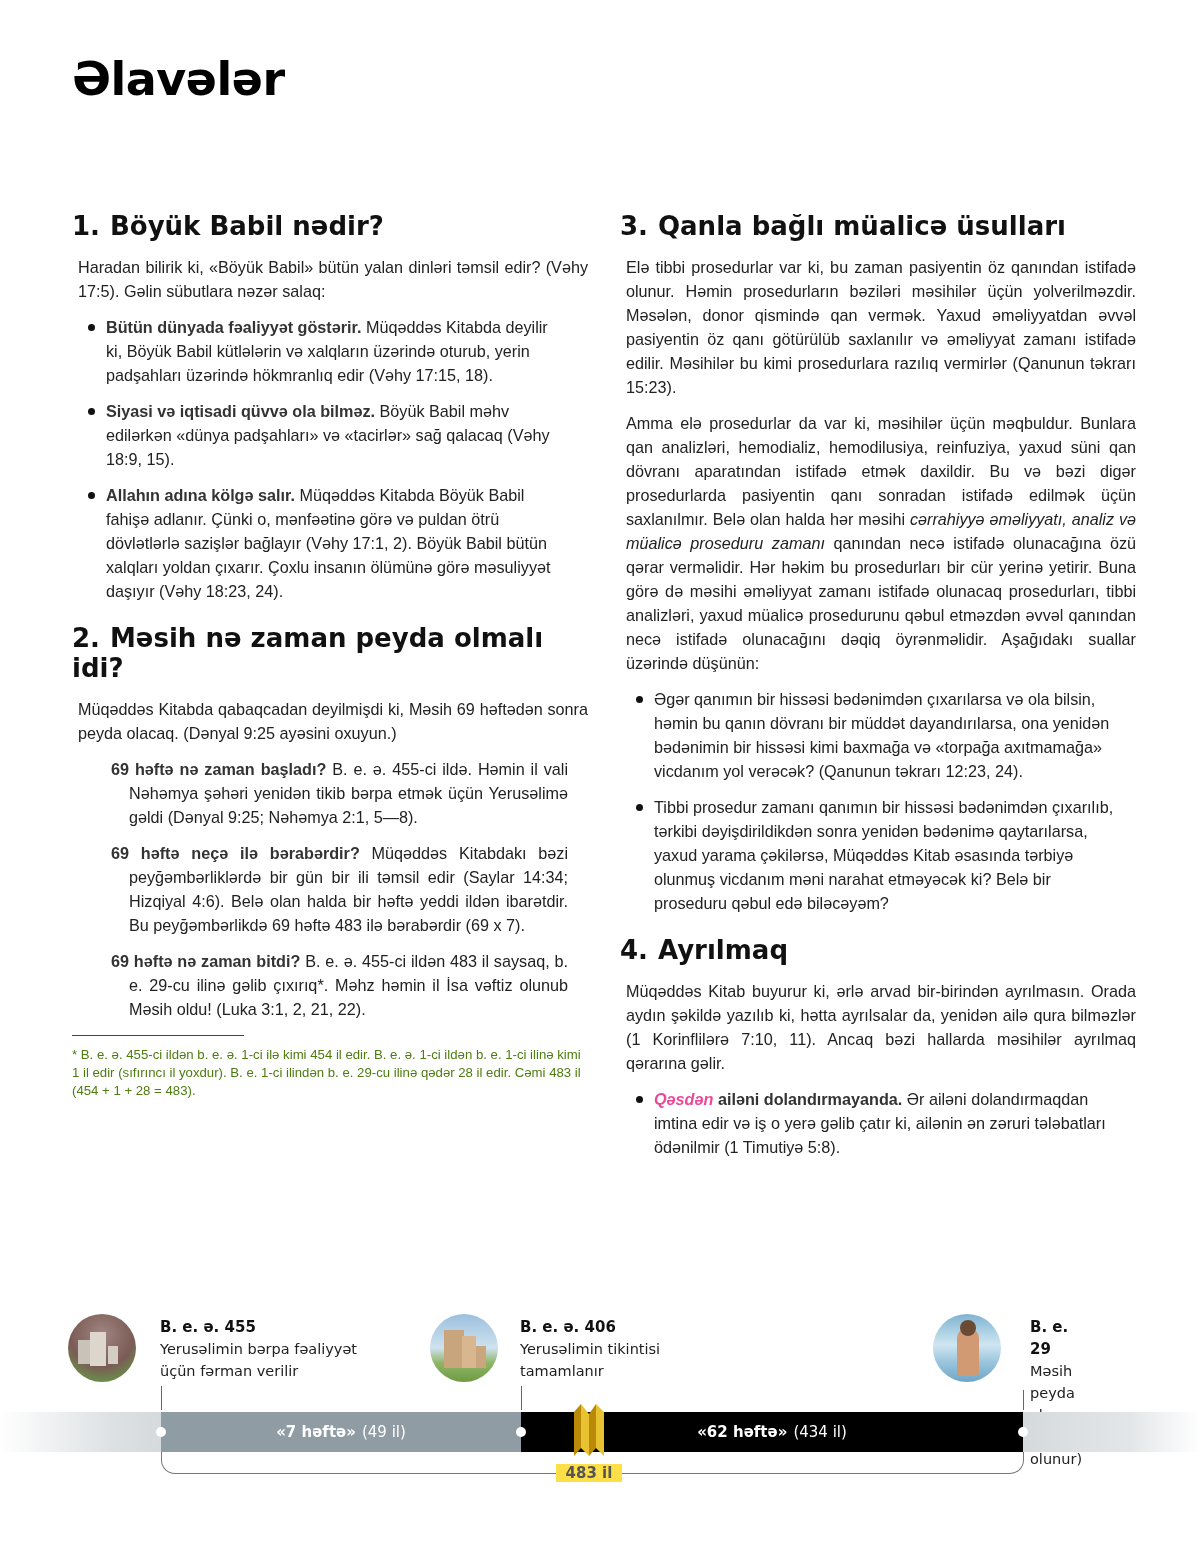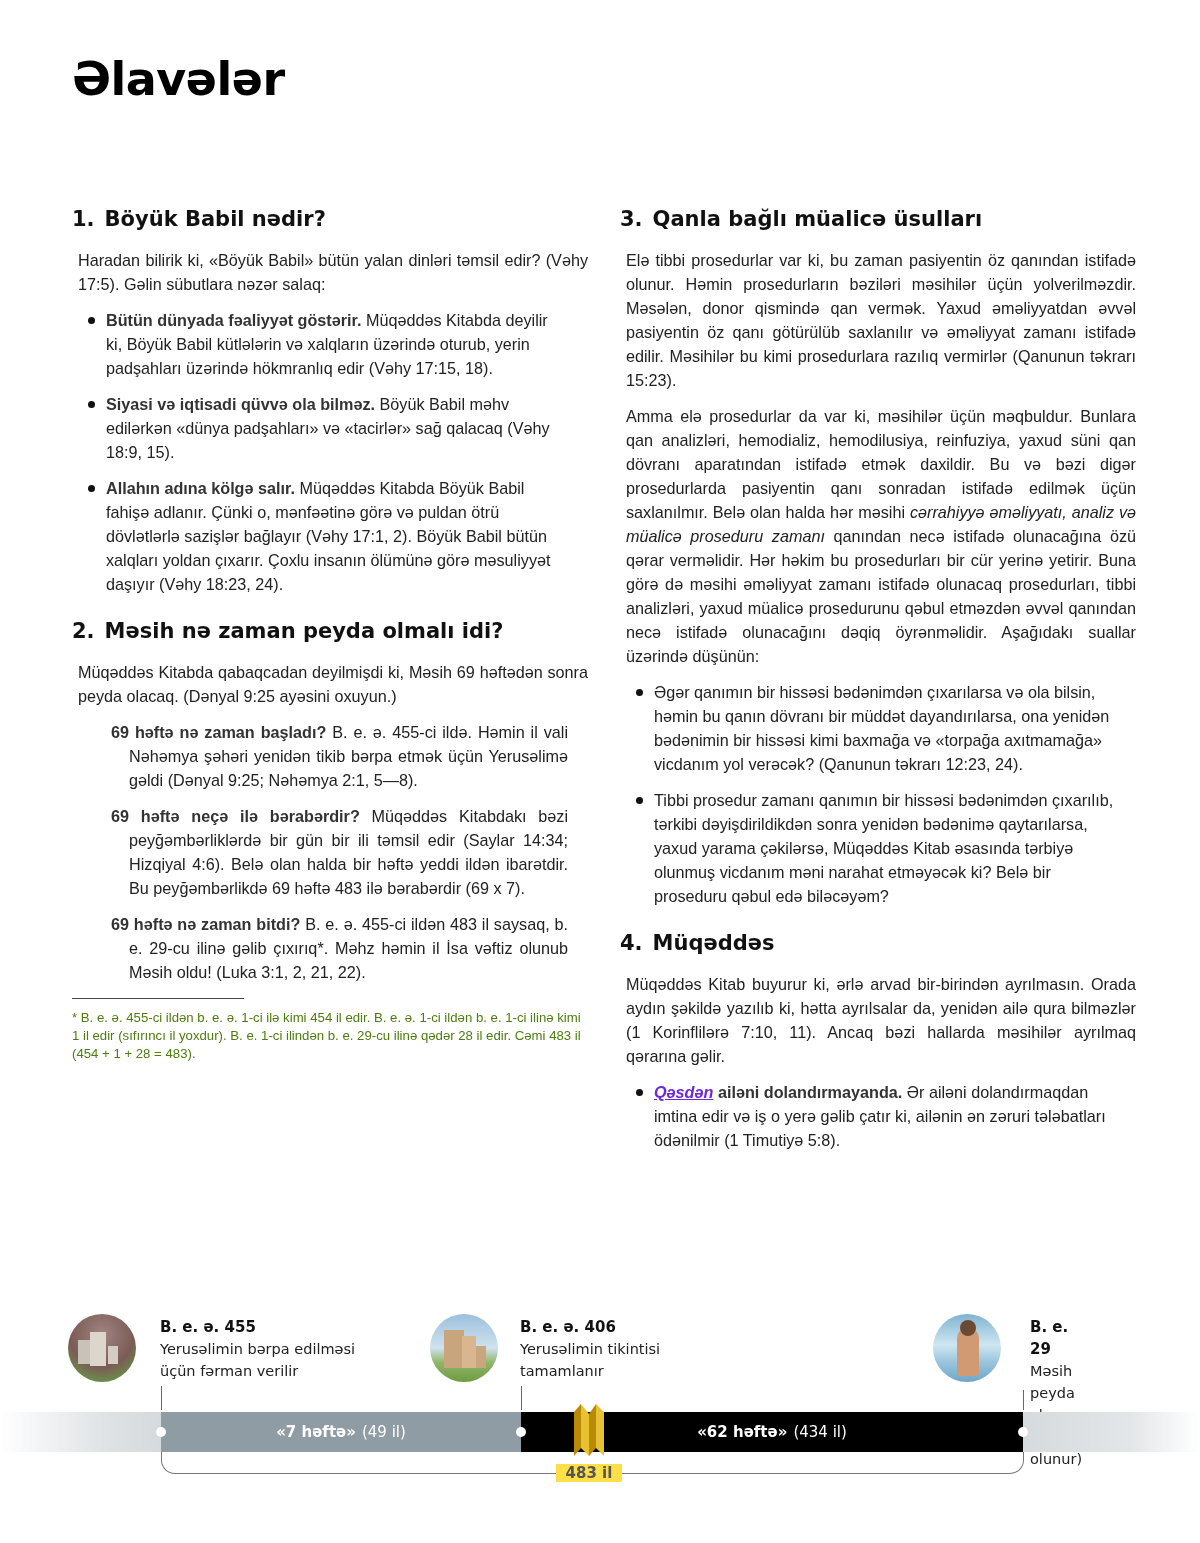--- a/index.html
+++ b/index.html
@@ -9,39 +9,39 @@
   .page-title {
     position: absolute; left: 72px; top: 52px;
     font-family: "DejaVu Sans", sans-serif; font-weight: bold; font-size: 46px; letter-spacing: -0.5px; color: #000;
   }
 
   .col { position: absolute; top: 204px; width: 516px; }
   .col-left { left: 72px; }
   .col-right { left: 620px; }
 
   .sec-title {
-    font-family: "DejaVu Sans", sans-serif; font-weight: bold; font-size: 21px; color: #111;
-    margin-bottom: 14px; line-height: 30px;
+    font-family: "DejaVu Sans", sans-serif; font-weight: bold; font-size: 26px; color: #111;
+    margin-bottom: 14px; line-height: 30px; margin-top: 7px;
   }
   .sec-title .num { margin-right: 10px; }
 
   p, .bl-text, .qa-text {
     font-family: "Liberation Sans", sans-serif; font-size: 16.2px; line-height: 24px; color: #222;
     text-align: justify; hyphens: manual;
   }
   p { margin-bottom: 12px; margin-left: 6px; }
   .sec { margin-bottom: 20px; }
 
   ul.bullets { list-style: none; margin: 4px 0 0 16px; }
   ul.bullets li { position: relative; padding-left: 18px; margin-bottom: 12px; padding-right: 20px; }
   ul.bullets li::before {
     content: ""; position: absolute; left: 0; top: 9px; width: 7px; height: 7px; border-radius: 50%; background: #111;
   }
   .bold-lead { font-weight: bold; color: #333; }
-  .italic-lead { font-style: italic; font-weight: bold; color: #6d28d9; text-decoration: underline; }
+  .italic-lead { font-style: italic; font-weight: bold; color: #ec4899; }
   em.it { font-style: italic; }
 
   .qa { margin: 0 20px 12px 16px; }
   .qa .qa-text { text-indent: -18px; padding-left: 18px; margin-left: 23px; }
 
   .footnote-rule { width: 172px; height: 1px; background: #444; margin: 14px 0 10px 0; }
   .footnote { font-family: "Liberation Sans", sans-serif; font-size: 13.2px; line-height: 18px; color: #4d7c0f; }
 
   
   .timeline { position: absolute; left: 0; top: 1300px; width: 1000px; height: 200px; }
@@ -125,21 +125,21 @@
     <h2 class="sec-title"><span class="num">3.</span><span>Qanla bağlı müalicə üsulları</span></h2>
     <p>Elə tibbi prosedurlar var ki, bu zaman pasiyentin öz qanından istifadə olunur. Həmin prosedurların bəziləri məsihilər üçün yolverilməzdir. Məsələn, donor qismində qan vermək. Yaxud əməliyyatdan əvvəl pasiyentin öz qanı götürülüb saxlanılır və əməliyyat zamanı istifadə edilir. Məsihilər bu kimi prosedurlara razılıq vermirlər (Qanunun təkrarı 15:23).</p>
     <p><span>Amma elə prosedurlar da var ki, məsihilər üçün məqbuldur. Bunlara qan analizləri, hemodializ, hemodilusiya, reinfuziya, yaxud süni qan dövranı aparatından istifadə etmək daxildir. Bu və bəzi digər prosedurlarda pasiyentin qanı sonradan istifadə edilmək üçün saxlanılmır. Belə olan halda hər məsihi </span><em class="it">cərrahiyyə əməliyyatı, analiz və müalicə proseduru zamanı</em><span> qanından necə istifadə olunacağına özü qərar verməlidir. Hər həkim bu prosedurları bir cür yerinə yetirir. Buna görə də məsihi əməliyyat zamanı istifadə olunacaq prosedurları, tibbi analizləri, yaxud müalicə prosedurunu qəbul etməzdən əvvəl qanından necə istifadə olunacağını dəqiq öyrənməlidir. Aşağıdakı suallar üzərində düşünün:</span></p>
     <ul class="bullets">
       <li><span class="bl-text">Əgər qanımın bir hissəsi bədənimdən çıxarılarsa və ola bilsin, həmin bu qanın dövranı bir müddət dayandırılarsa, ona yenidən bədənimin bir hissəsi kimi baxmağa və «torpağa axıtmamağa» vicdanım yol verəcək? (Qanunun təkrarı 12:23, 24).</span></li>
       <li><span class="bl-text">Tibbi prosedur zamanı qanımın bir hissəsi bədənimdən çıxarılıb, tərkibi dəyişdirildikdən sonra yenidən bədənimə qaytarılarsa, yaxud yarama çəkilərsə, Müqəddəs Kitab əsasında tərbiyə olunmuş vicdanım məni narahat etməyəcək ki? Belə bir proseduru qəbul edə biləcəyəm?</span></li>
     </ul>
   </section>
 
   <section class="sec">
-    <h2 class="sec-title"><span class="num">4.</span><span>Müqəddəs</span></h2>
+    <h2 class="sec-title"><span class="num">4.</span><span>Ayrılmaq</span></h2>
     <p>Müqəddəs Kitab buyurur ki, ərlə arvad bir-birindən ayrılmasın. Orada aydın şəkildə yazılıb ki, hətta ayrılsalar da, yenidən ailə qura bilməzlər (1 Korinflilərə 7:10, 11). Ancaq bəzi hallarda məsihilər ayrılmaq qərarına gəlir.</p>
     <ul class="bullets">
       <li><span class="bl-text"><span class="italic-lead">Qəsdən</span><span class="bold-lead"> ailəni dolandırmayanda.</span><span> Ər ailəni dolandırmaqdan imtina edir və iş o yerə gəlib çatır ki, ailənin ən zəruri tələbatları ödənilmir (1 Timutiyə 5:8).</span></span></li>
     </ul>
   </section>
 </div>
 
 <div class="timeline">
   <div class="tl-img img-ruins">
     <div class="ruin-b"></div>
@@ -151,21 +151,21 @@
       <div class="wall-b"></div>
       <div class="wall-c"></div>
   </div>
   <div class="tl-img img-baptism">
     <div class="man"></div>
       <div class="man-head"></div>
   </div>
 
   <div class="tl-label lbl-1">
     <span class="date">B. e. ə. 455</span>
-    <span>Yerusəlimin bərpa edilməsi</span><br>
+    <span>Yerusəlimin bərpa fəaliyyət</span><br>
     <span>üçün fərman verilir</span>
   </div>
   <div class="tl-label lbl-2">
     <span class="date">B. e. ə. 406</span>
     <span>Yerusəlimin tikintisi</span><br>
     <span>tamamlanır</span>
   </div>
   <div class="tl-label lbl-3">
     <span class="date">B. e. 29</span>
     <span>Məsih peyda</span><br>

